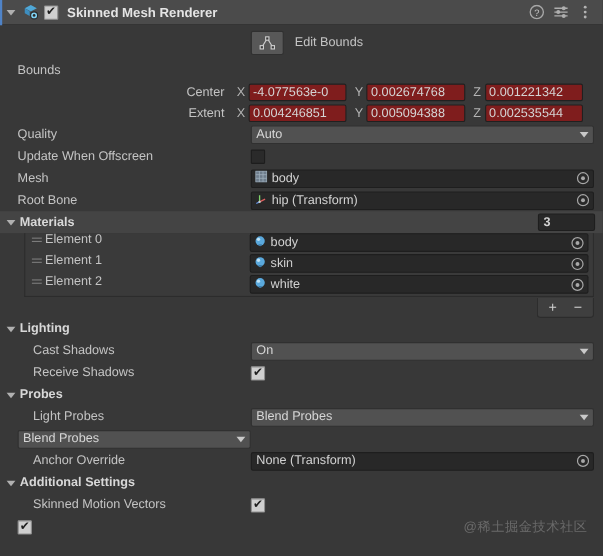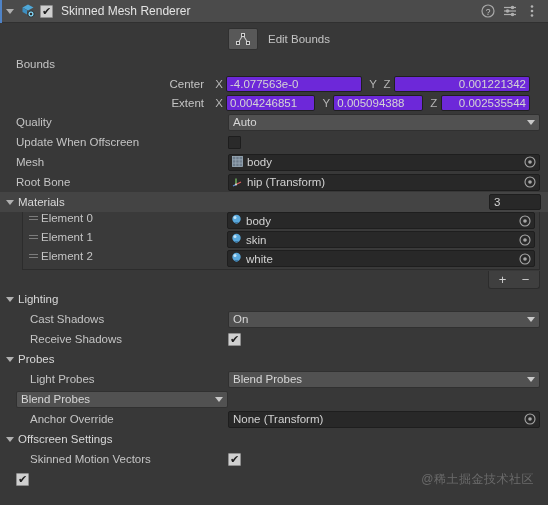--- a/index.html
+++ b/index.html
@@ -33,21 +33,21 @@
     border-top: 5px solid #b0b0b0;
   }
   .comp-icon { width: 20px; height: 23px; display: flex; align-items: center; justify-content: center; }
   .chk-enable {
     width: 13px; height: 13px; margin-left: 2px;
     background: #cfcfcf; border: 1px solid #8f8f8f; border-radius: 1px;
     display: flex; align-items: center; justify-content: center;
     color: #1c1c1c; font-size: 11px; line-height: 1;
   }
   .comp-title {
-    margin-left: 8px; font-weight: normal; font-size: 12px; color: #e4e4e4;
+    margin-left: 8px; font-weight: bold; font-size: 12px; color: #e4e4e4;
   }
   .hdr-right { margin-left: auto; display: flex; align-items: center; gap: 6px; padding-right: 8px; }
   .hdr-btn { width: 16px; height: 16px; display: flex; align-items: center; justify-content: center; opacity: .85; }
 
   
   .row { height: 20px; display: flex; align-items: center; padding-left: 16px; }
   .lbl { color: #c4c4c4; white-space: nowrap; }
 
   .rowgrid {
     display: grid; grid-template-columns: 212px 1fr;
@@ -63,26 +63,26 @@
     border-radius: 2px; display: flex; align-items: center; justify-content: center;
   }
   .eb-label { margin-left: 10px; color: #c4c4c4; }
 
   
   .vec-row { height: 19px; display: flex; align-items: center; }
   .vec-label { width: 212px; text-align: right; padding-right: 8px; color: #c4c4c4; }
   .vec-group { display: flex; align-items: center; flex: 1; padding-right: 8px; gap: 0; }
   .axis { width: 14px; text-align: center; color: #b4b4b4; flex: 0 0 14px; }
   .numfield {
-    flex: 1 1 0; min-width: 0; height: 16px; background: #6d28d9;
+    flex: 1 1 0; min-width: 0; height: 16px; background: #7f1d1d;
     border: 1px solid #202020; border-radius: 2px;
     color: #d4d4d4; font-size: 11.5px; line-height: 14px;
     padding: 0 3px; overflow: hidden; white-space: nowrap; margin-right: 4px;
   }
-  .numfield:last-child { margin-right: 10px; text-align: right; }
+  .numfield:last-child { margin-right: 10px; }
 
   
   .dropdown {
     height: 17px; background: #515151; border: 1px solid #303030; border-radius: 2px;
     display: flex; align-items: center; padding: 0 4px; color: #d6d6d6;
     position: relative;
   }
   .dropdown .dd-arrow {
     margin-left: auto; width: 0; height: 0;
     border-left: 4px solid transparent; border-right: 4px solid transparent;
@@ -100,21 +100,21 @@
   .cbox {
     width: 13px; height: 13px; background: #cfcfcf; border: 1px solid #8f8f8f; border-radius: 1px;
     display: flex; align-items: center; justify-content: center;
     color: #1c1c1c; font-size: 11px; line-height: 1;
   }
   .cbox.off { background: #2a2a2a; border: 1px solid #1d1d1d; }
 
   
   .section {
     height: 20px; display: flex; align-items: center; padding-left: 4px;
-    font-weight: normal; color: #d8d8d8;
+    font-weight: bold; color: #d8d8d8;
   }
   .section .sec-tri { margin: 0 4px 0 2px; }
   .section.materials { background: #444444; }
 
   
   .mat-count {
     width: 52px; height: 16px; background: #282828; border: 1px solid #1e1e1e;
     border-radius: 2px; color: #d4d4d4; padding: 0 4px; line-height: 14px;
     margin-left: auto; margin-right: 7px;
   }
@@ -209,20 +209,21 @@
   <div class="row">
     <span class="lbl">Bounds</span>
   </div>
 
   <div class="vec-row">
     <div class="vec-label">Center</div>
     <div class="vec-group">
       <span class="axis">X</span>
       <div class="numfield">-4.077563e-0</div>
       <span class="axis">Y</span>
+      <div class="numfield">0.002674768</div>
       <span class="axis">Z</span>
       <div class="numfield">0.001221342</div>
     </div>
   </div>
 
   <div class="vec-row">
     <div class="vec-label">Extent</div>
     <div class="vec-group">
       <span class="axis">X</span>
       <div class="numfield">0.004246851</div>
@@ -422,21 +423,21 @@
         <svg width="12" height="12" viewBox="0 0 12 12">
           <circle cx="6" cy="6" r="5" fill="none" stroke="#a8a8a8" stroke-width="1.1"></circle>
           <circle cx="6" cy="6" r="1.8" fill="#a8a8a8"></circle>
         </svg>
       </span>
     </div>
   </div>
 
   <div class="section">
     <span class="sec-tri tri-down"></span>
-    <span>Offscreen Settings</span>
+    <span>Additional Settings</span>
   </div>
 
   <div class="rowgrid ind">
     <span class="lbl">Skinned Motion Vectors</span>
     <div class="cbox">
       <span>✔</span>
     </div>
   </div>
 
   <div class="rowgrid ind">

